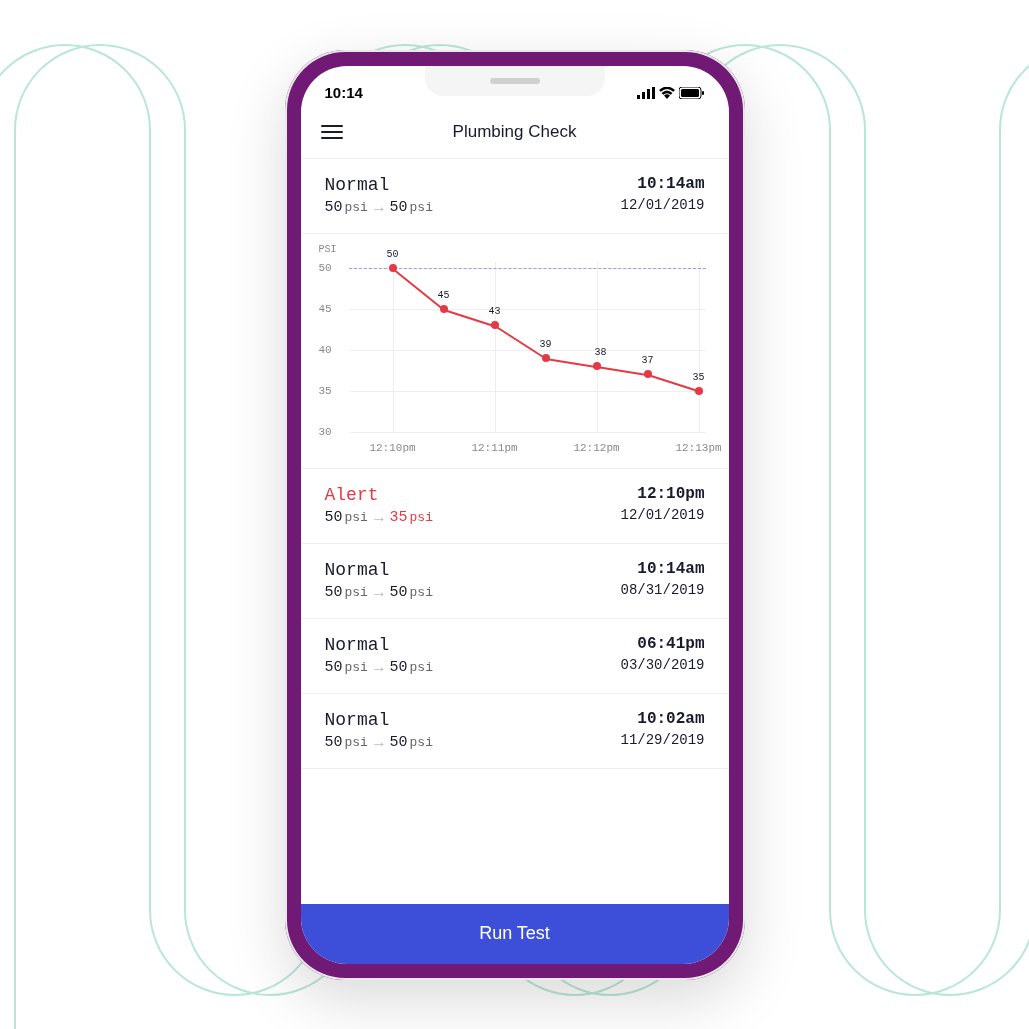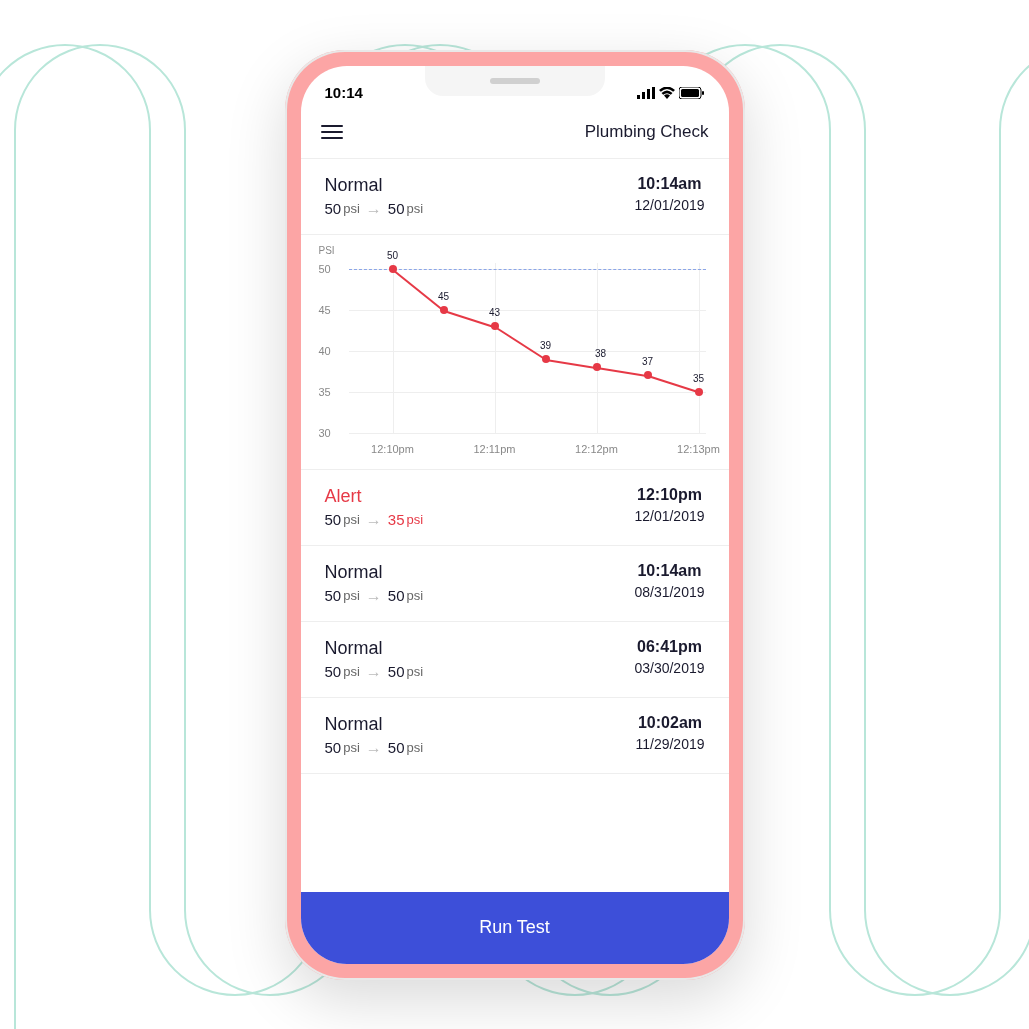--- a/index.html
+++ b/index.html
@@ -19,21 +19,21 @@
     height: 100%;
     z-index: 0;
   }
   .phone-frame {
     position: absolute;
     left: 50%;
     top: 50%;
     transform: translate(-50%, -50%);
     width: 460px;
     height: 930px;
-    background: #fca5a5;
+    background: #701a75;
     border-radius: 60px;
     box-shadow: 0 20px 60px rgba(0,0,0,0.15), inset 0 0 0 2px #e8e8e8;
     z-index: 1;
     padding: 16px;
   }
   .phone-screen {
     width: 100%;
     height: 100%;
     background: #fff;
     border-radius: 46px;
@@ -73,35 +73,35 @@
   }
   .status-icons { display:flex; gap:4px; align-items:center; }
   .header {
     display: flex;
     align-items: center;
     padding: 12px 20px 16px;
     border-bottom: 1px solid #eee;
   }
   .menu-icon { width:22px; display:flex; flex-direction:column; gap:4px; }
   .menu-icon span { height:2px; background:#1a1a2e; border-radius:2px; }
-  .header-title { flex:1; text-align:right; font-size:17px; color:#1a1a2e; font-weight:400; margin-left:-22px;}
-  .content { height: calc(100% - 44px - 56px - 68px); overflow:hidden; }
+  .header-title { flex:1; text-align:center; font-size:17px; color:#1a1a2e; font-weight:400; margin-left:-22px;}
+  .content { height: calc(100% - 44px - 56px - 68px); overflow:hidden;font-family:Liberation Mono, monospace; }
   .entry {
     padding: 16px 24px;
     border-bottom: 1px solid #eee;
     display:flex;
     justify-content:space-between;
   }
   .entry-left .status { font-size:18px; color:#1a1a2e; font-weight:500; margin-bottom:4px;}
   .entry-left .status.alert { color:#e63946; }
   .psi-row { display:flex; align-items:center; gap:6px; font-size:15px; color:#1a1a2e;}
   .psi-row .unit { font-size:13px; color:#666; margin-left:-4px;}
   .psi-row .arrow { color:#bbb; font-size:16px; }
   .psi-row .alert-val { color:#e63946; }
-  .entry-right { text-align:center; }
+  .entry-right { text-align:right; }
   .entry-right .time { font-size:16px; font-weight:600; color:#1a1a2e; margin-bottom:4px;}
   .entry-right .date { font-size:14px; color:#1a1a2e;}
   .chart-area {
     padding: 10px 18px 14px;
     border-bottom: 1px solid #eee;
   }
   .chart-inner {
     position:relative;
     height: 210px;
   }
@@ -110,21 +110,21 @@
   .xtick { position:absolute; bottom:0; font-size:11px; color:#888; transform:translateX(-50%);}
   .grid-v { position:absolute; width:1px; background:#eee; top:18px; bottom:22px; }
   .grid-h { position:absolute; height:1px; background:#eee; left:30px; right:5px; }
   .baseline { position:absolute; height:0; border-top:1px dashed #8aa5e8; left:30px; right:5px; }
   .point { position:absolute; width:8px; height:8px; background:#e63946; border-radius:50%; transform:translate(-50%,-50%);}
   .point-label { position:absolute; font-size:10px; color:#1a1a2e; transform:translate(-50%,-140%);}
   .line-seg { position:absolute; height:2px; background:#e63946; transform-origin:left center;}
   .run-button {
     position:absolute;
     bottom:0; left:0; right:0;
-    height: 72px;
+    height: 60px;
     background: #3d4fd9;
     color:#fff;
     font-size:18px;
     display:flex;
     align-items:center;
     justify-content:center;
     font-weight:400;
   }
 </style>
 </head>

